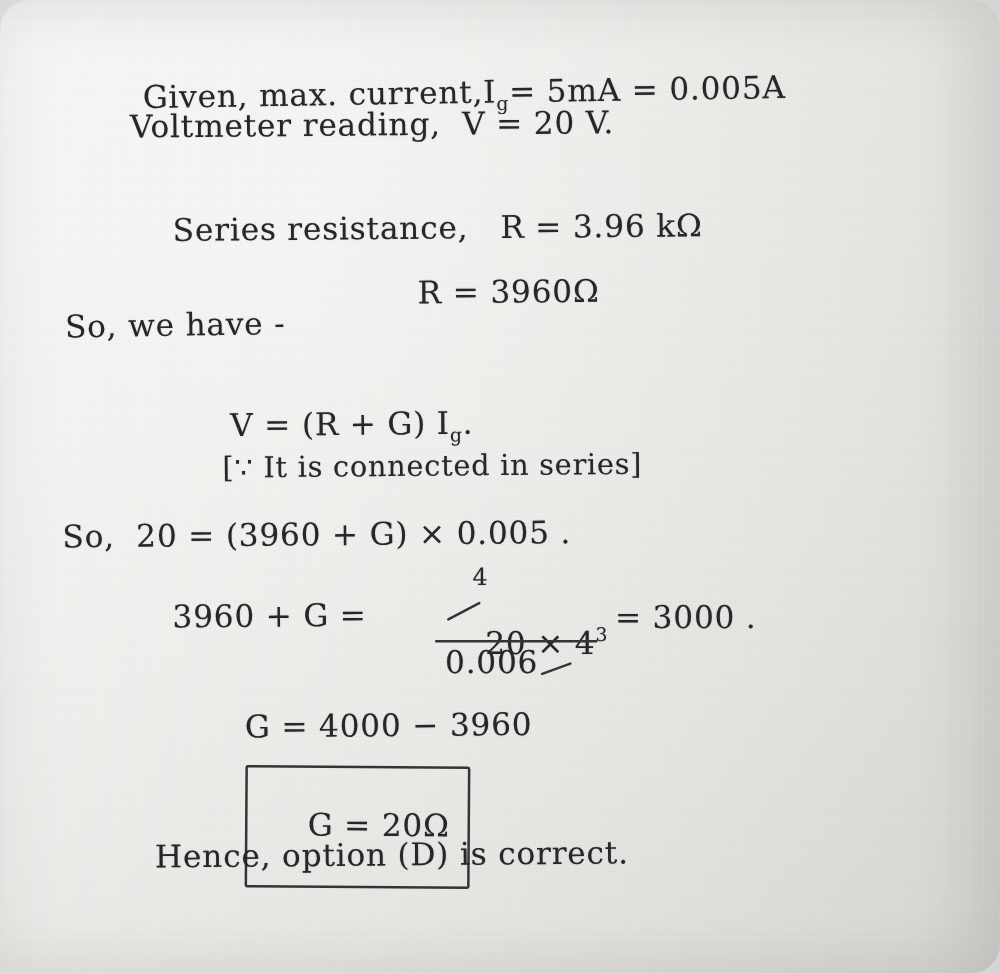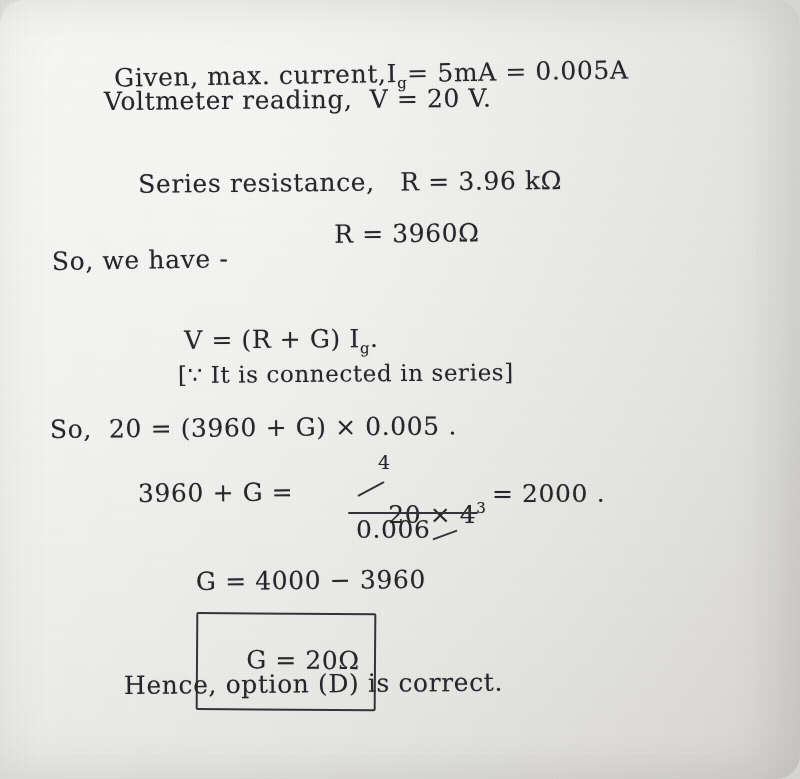--- a/index.html
+++ b/index.html
@@ -115,21 +115,21 @@
   <div class="hw" style="left:354px; top:472px;">
     <span>20 × 4</span><span class="sup" style="position:relative; top:-10px;">3</span>
   </div>
   <div class="strike" style="left:356px; top:488px; width:30px;"></div>
 
   <div class="fracline" style="left:348px; top:512px; width:130px;"></div>
 
   <div class="hw" style="left:356px; top:516px;">0.006</div>
   <div class="strike2" style="left:432px; top:534px; width:26px;"></div>
 
-  <div class="hw" style="left:492px; top:480px;">= 2000 .</div>
+  <div class="hw" style="left:492px; top:480px;">= 3000 .</div>
 
   <div class="hw tilt2" style="left:196px; top:568px;">G = 4000 − 3960</div>
 
   <div class="hw boxed tilt4" style="left:196px; top:612px;">
     <span>G = 20</span><span>Ω</span>
   </div>
 
   <div class="hw tilt2" style="left:124px; top:672px;">Hence, option (D) is correct.</div>
 
   <div class="grain"></div>

